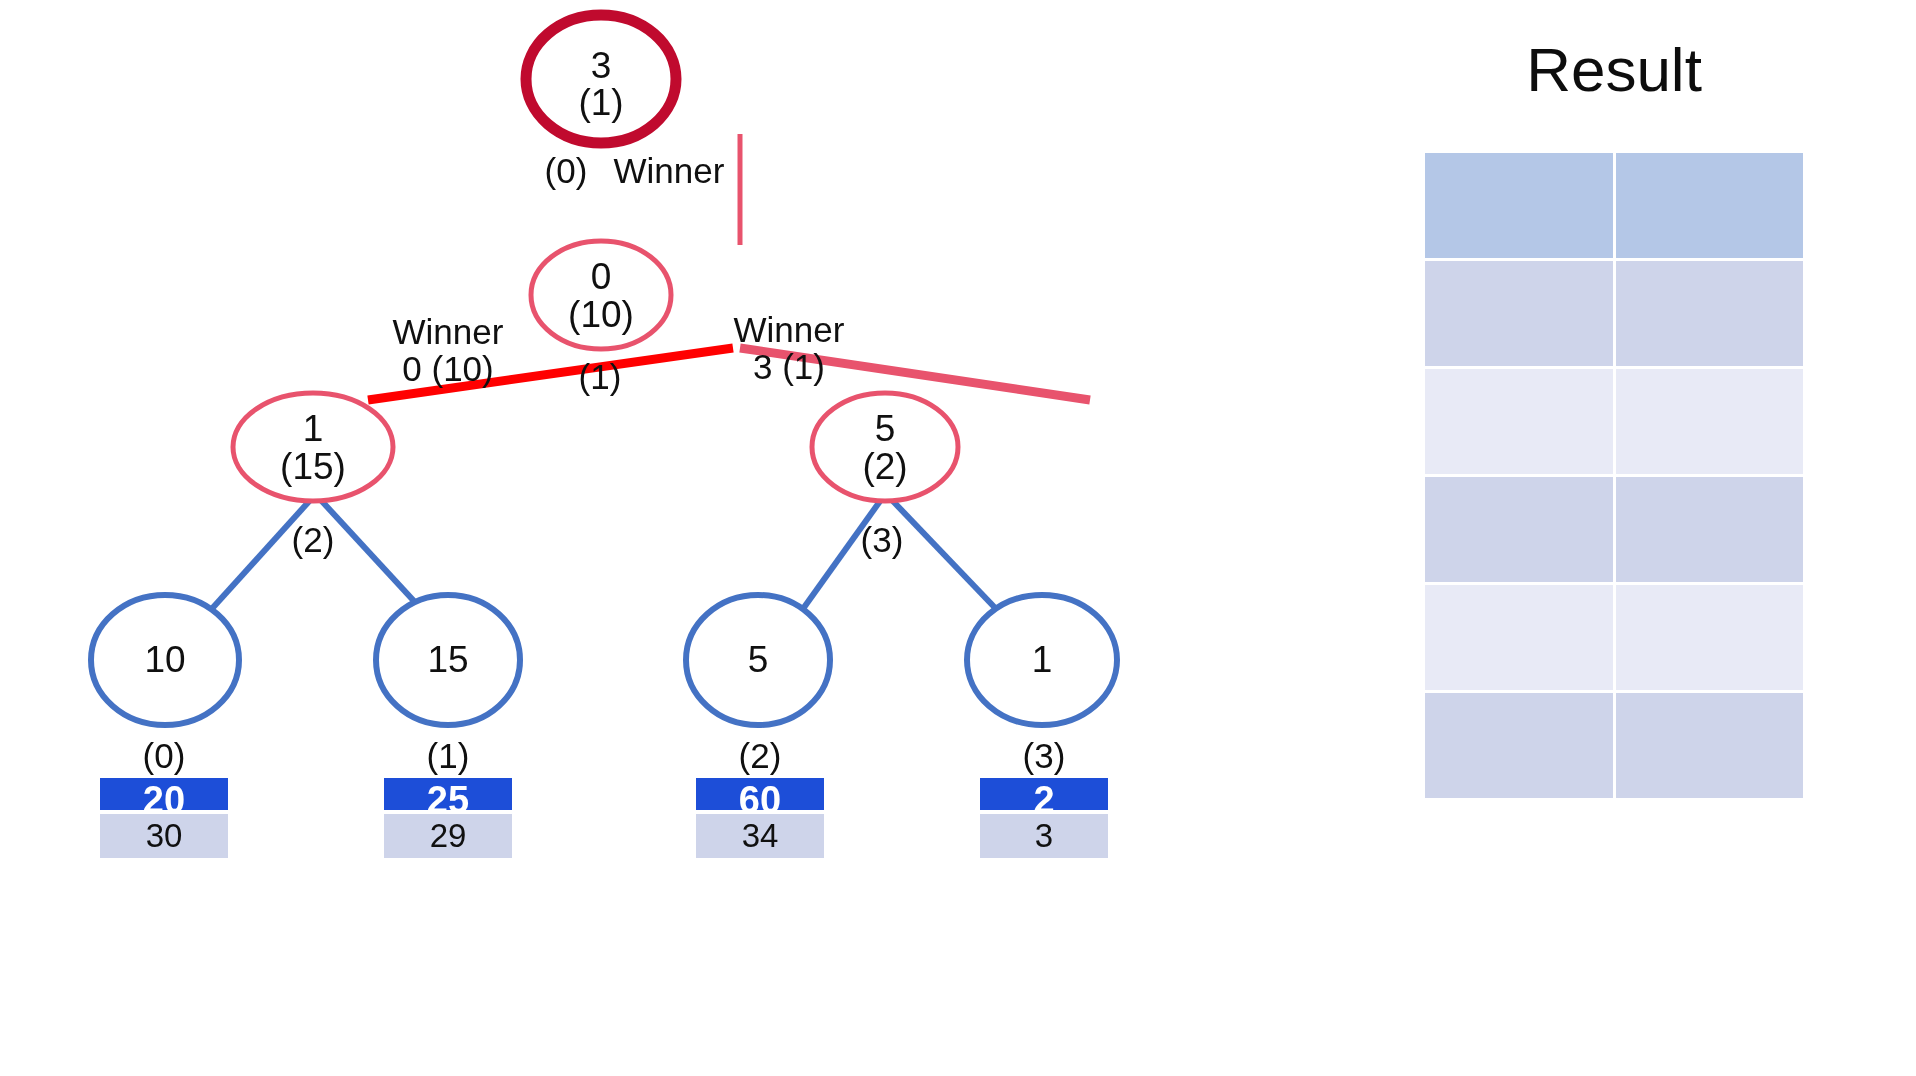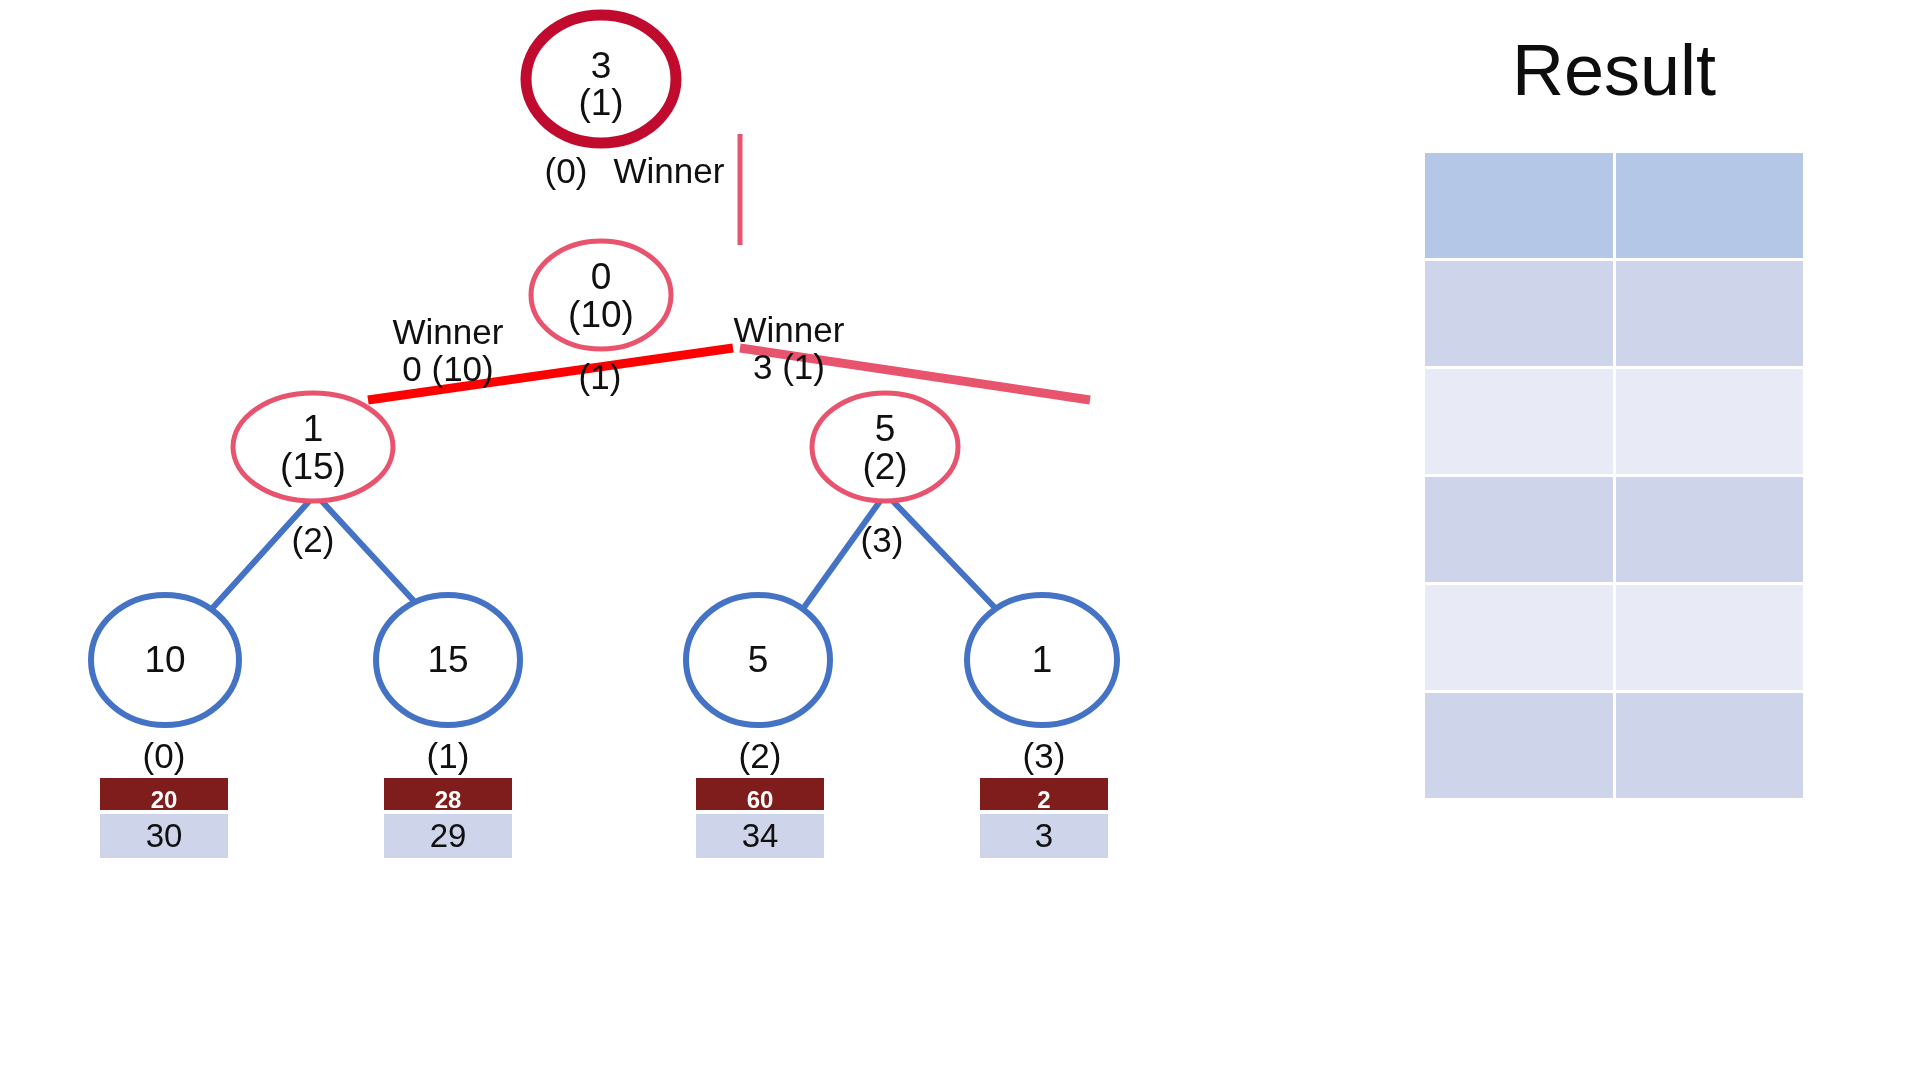--- a/index.html
+++ b/index.html
@@ -44,45 +44,45 @@
     width: 128px;
   }
   .leafbox .idx {
     font-size: 35px;
     color: #101010;
     text-align: center;
     height: 44px;
     line-height: 44px;
   }
   .leafbox .cell-top {
-    background: #7f1d1d;
+    background: #1d4ed8;
     color: #ffffff;
     font-weight: bold;
-    font-size: 24px;
+    font-size: 38px;
     text-align: center;
     height: 32px;
     line-height: 44px;
     margin-bottom: 4px;
   }
   .leafbox .cell-bottom {
     background: #ced4ea;
     color: #101010;
     font-size: 33px;
     text-align: center;
     height: 44px;
     line-height: 44px;
   }
   #result-panel {
     position: absolute;
     left: 1422px;
     top: 20px;
     width: 384px;
   }
   #result-title {
-    font-size: 72px;
+    font-size: 62px;
     color: #0d0d0d;
     text-align: center;
     letter-spacing: 0px;
     height: 100px;
     line-height: 100px;
   }
   #result-table {
     position: absolute;
     left: 1422px;
     top: 150px;
@@ -158,21 +158,21 @@
   </svg>
 
   <div class="leafbox" style="left:100px; top:734px;">
     <div class="idx">(0)</div>
     <div class="cell-top">20</div>
     <div class="cell-bottom">30</div>
   </div>
 
   <div class="leafbox" style="left:384px; top:734px;">
     <div class="idx">(1)</div>
-    <div class="cell-top">28</div>
+    <div class="cell-top">25</div>
     <div class="cell-bottom">29</div>
   </div>
 
   <div class="leafbox" style="left:696px; top:734px;">
     <div class="idx">(2)</div>
     <div class="cell-top">60</div>
     <div class="cell-bottom">34</div>
   </div>
 
   <div class="leafbox" style="left:980px; top:734px;">

